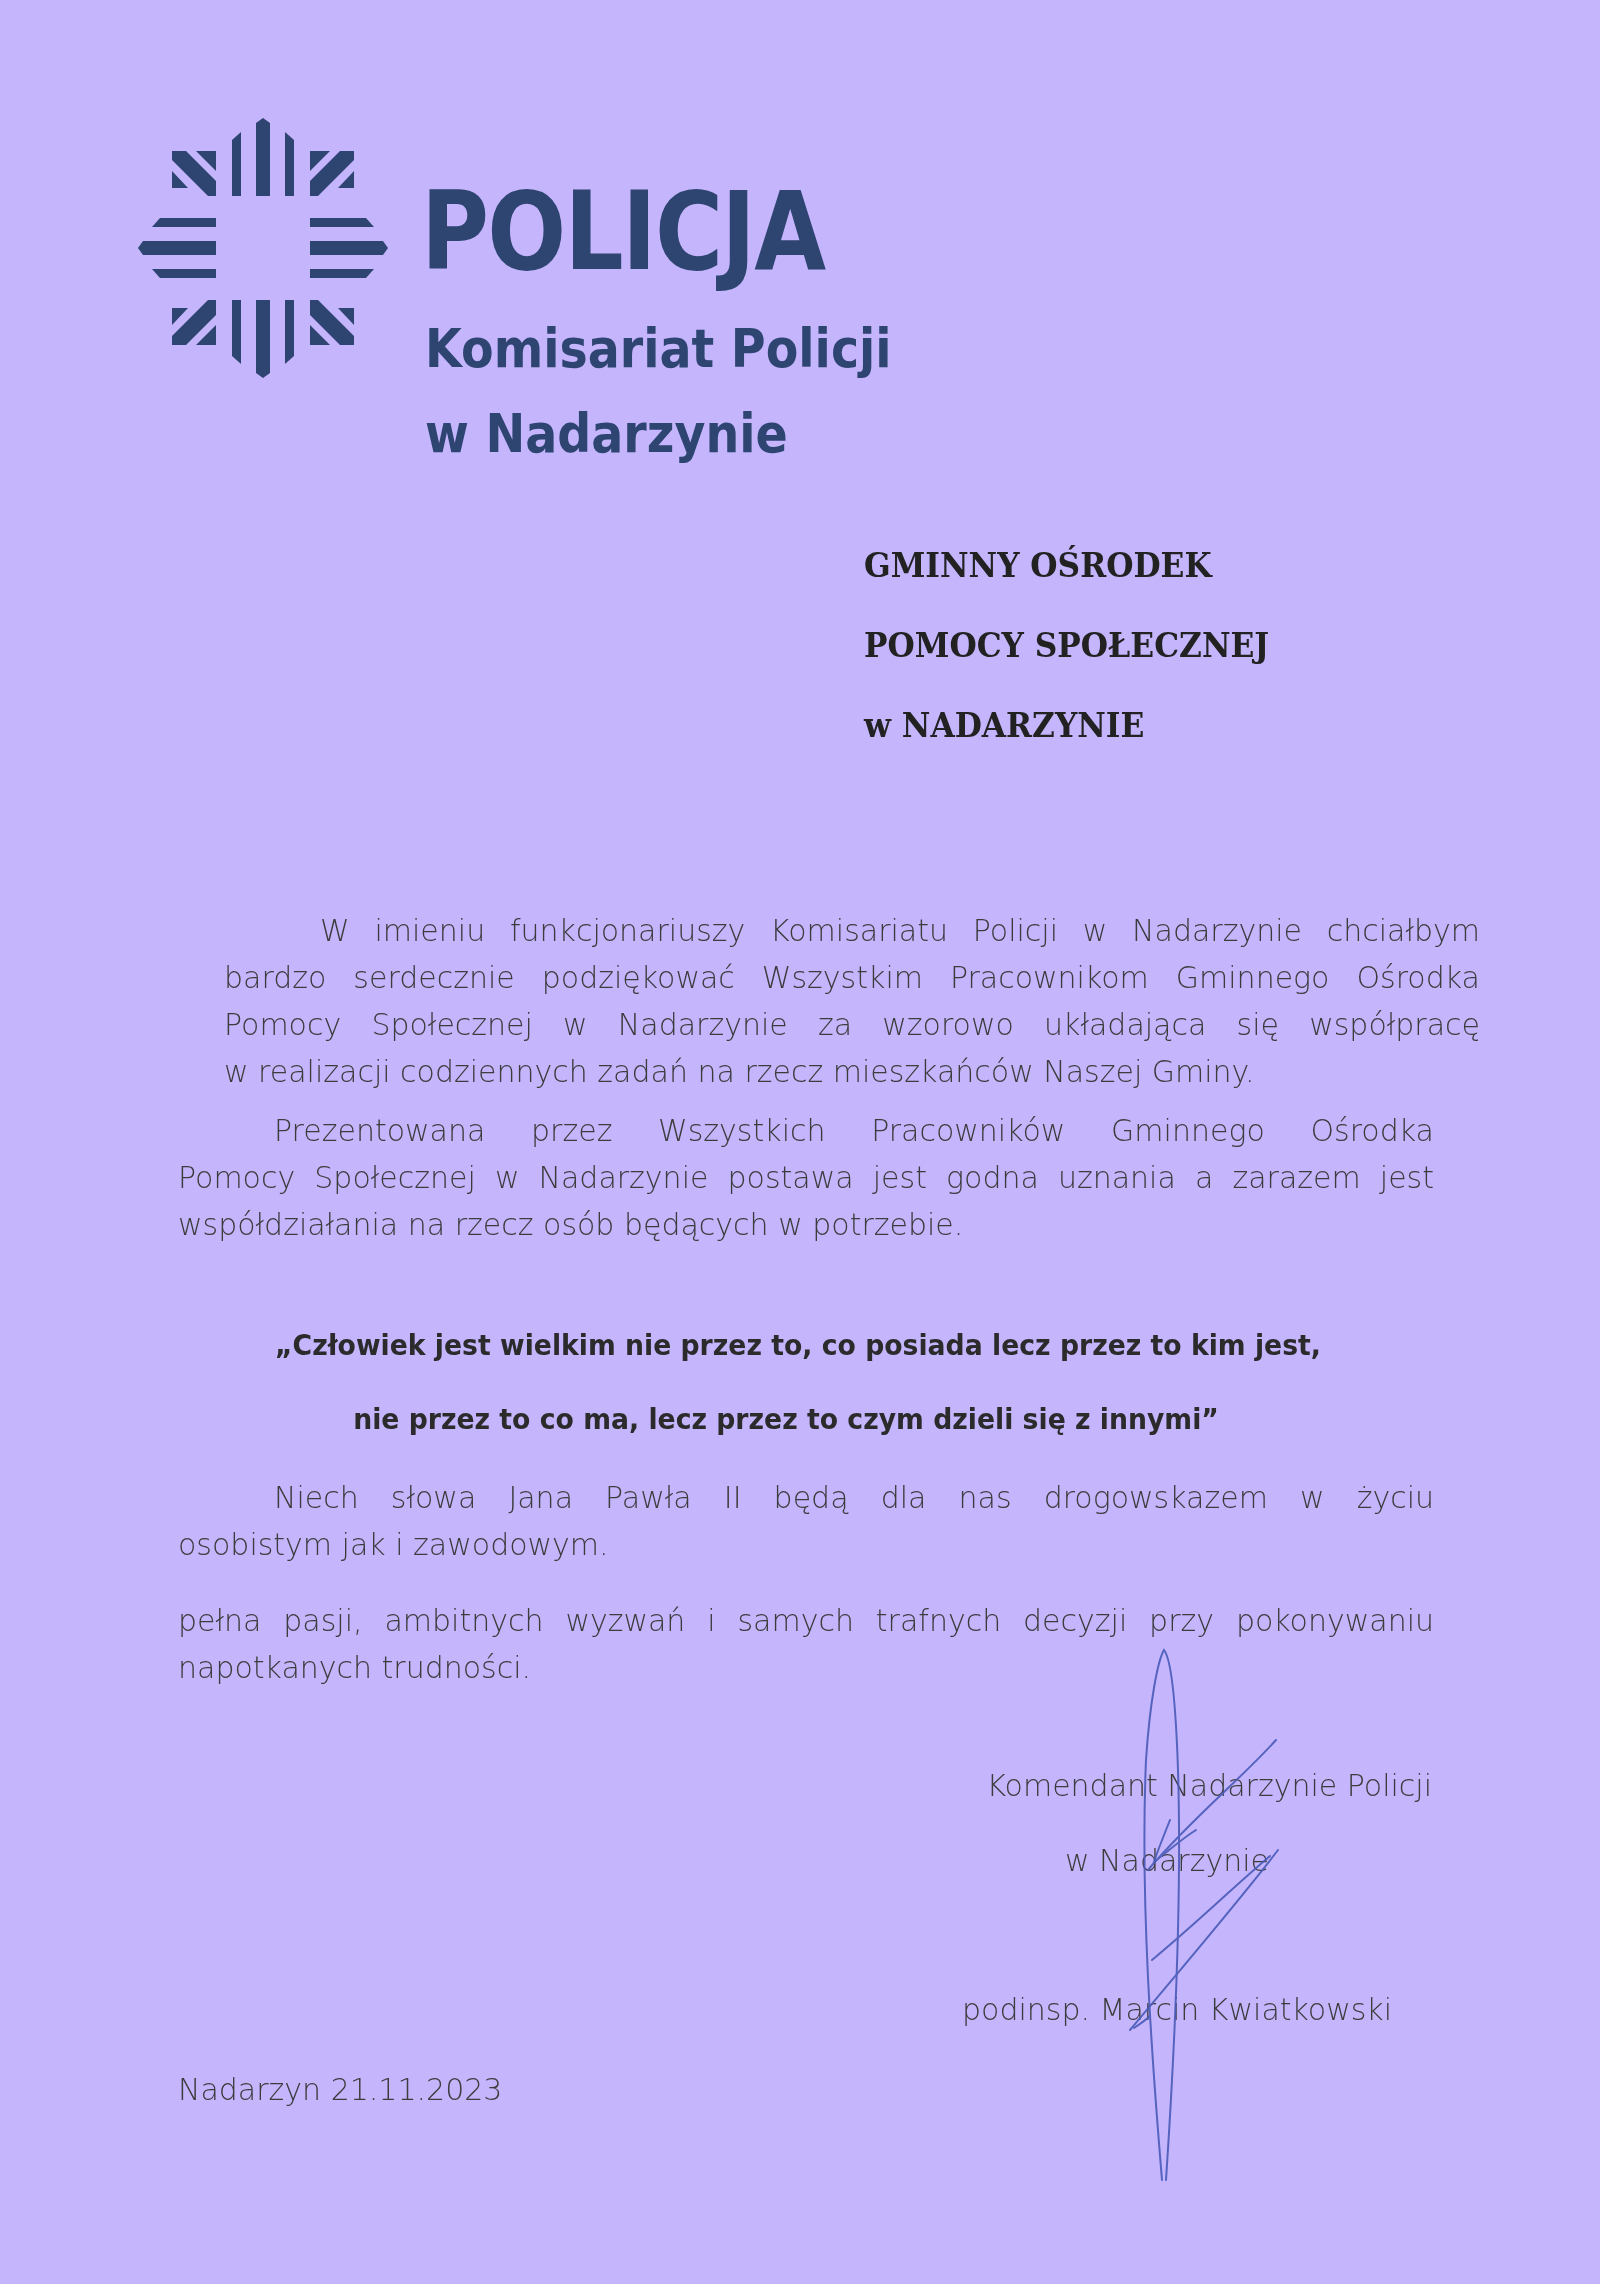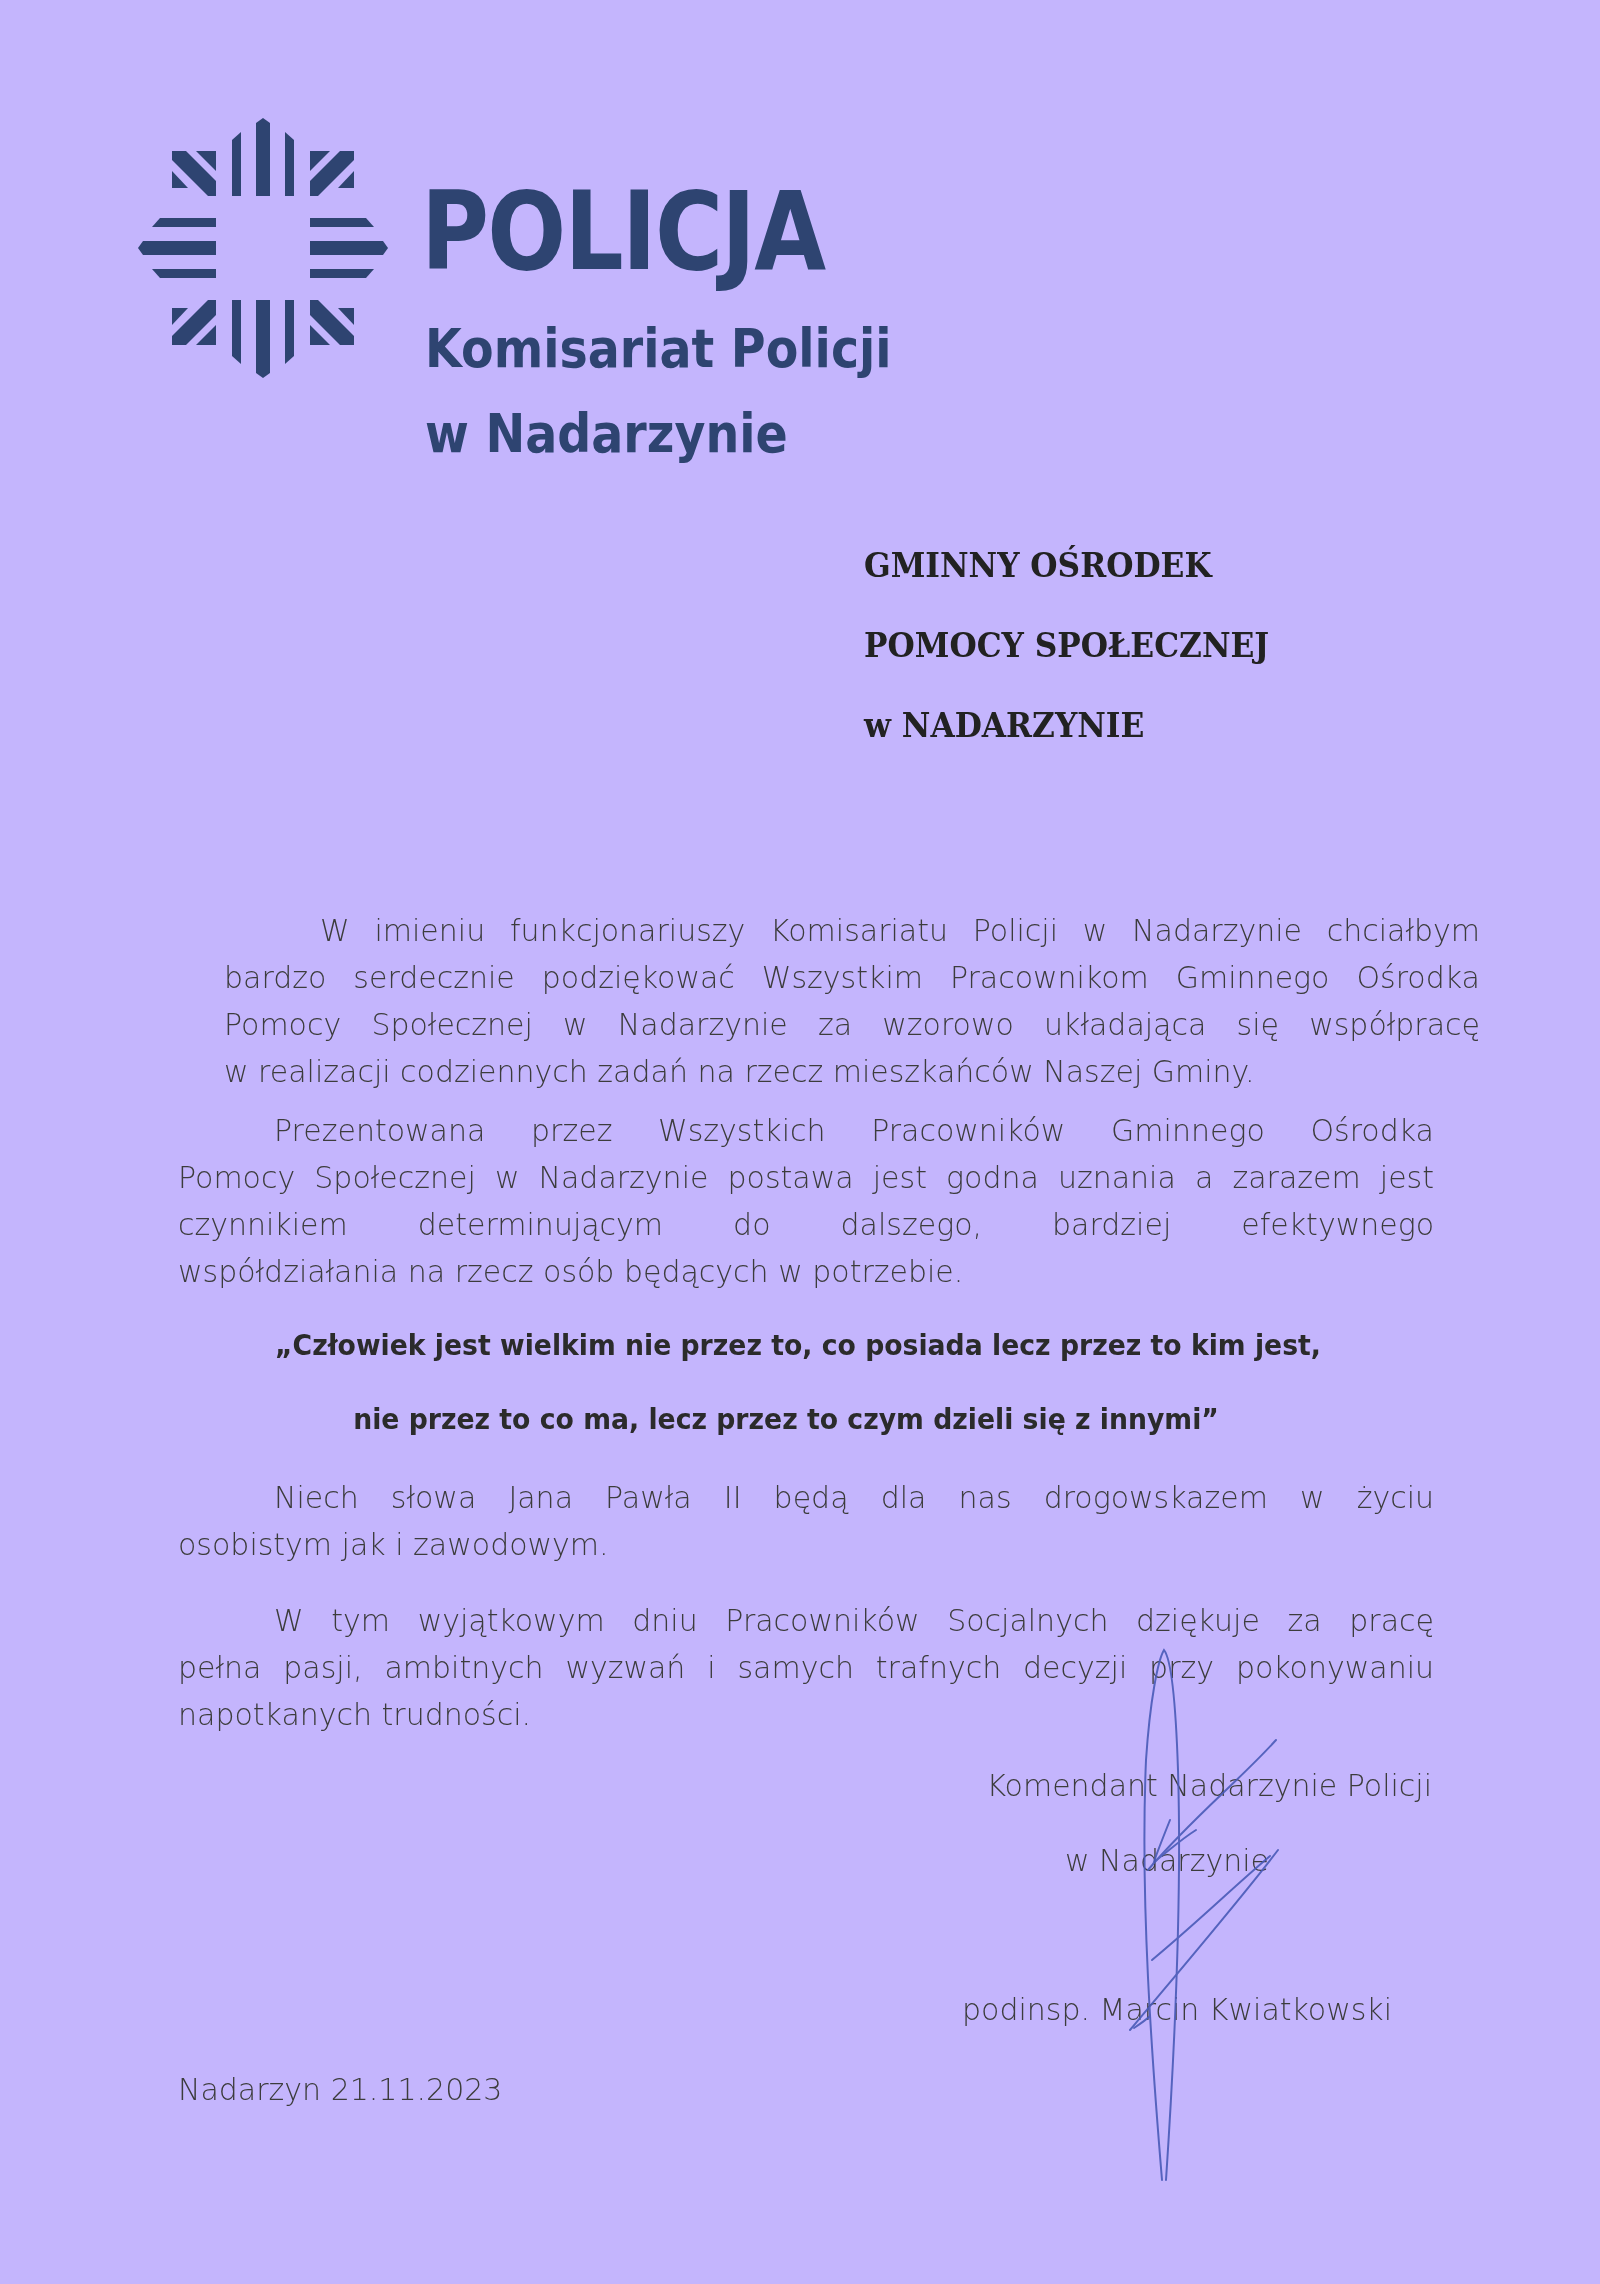--- a/index.html
+++ b/index.html
@@ -205,34 +205,32 @@
   <div class="body-text p1">
     <span class="line indent">W imieniu funkcjonariuszy Komisariatu Policji w Nadarzynie chciałbym</span>
     <span class="line">bardzo serdecznie podziękować Wszystkim Pracownikom Gminnego Ośrodka</span>
     <span class="line">Pomocy Społecznej  w Nadarzynie  za wzorowo układająca się współpracę</span>
     <span class="line last">w realizacji codziennych zadań na rzecz mieszkańców Naszej Gminy.</span>
   </div>
 
   <div class="body-text p2">
     <span class="line indent">Prezentowana przez Wszystkich Pracowników Gminnego Ośrodka</span>
     <span class="line">Pomocy Społecznej w Nadarzynie postawa jest godna uznania a zarazem jest</span>
-    <span class="line">czynnikiem determinującym do dalszego, bardziej efektywnego</span>
     <span class="line last">współdziałania na rzecz osób będących w potrzebie.</span>
   </div>
 
   <div class="quote q1">„Człowiek jest wielkim nie przez to, co posiada lecz przez to kim jest,</div>
   <div class="quote q2">nie przez to co ma, lecz przez to czym dzieli się z innymi”</div>
 
   <div class="body-text p4">
     <span class="line indent">Niech słowa Jana Pawła II będą dla nas drogowskazem w życiu</span>
     <span class="line last">osobistym jak i zawodowym.</span>
   </div>
 
   <div class="body-text p5">
-    <span class="line indent">W tym wyjątkowym dniu Pracowników  Socjalnych dziękuje za pracę</span>
     <span class="line">pełna pasji, ambitnych wyzwań i samych trafnych decyzji przy pokonywaniu</span>
     <span class="line last">napotkanych trudności.</span>
   </div>
 
   <div class="sign s1">Komendant Nadarzynie Policji</div>
   <div class="sign s2">w Nadarzynie</div>
   <div class="sign s3">podinsp. Marcin Kwiatkowski</div>
 
   <div class="signature">
     <svg viewBox="0 0 220 560" xmlns="http://www.w3.org/2000/svg">

